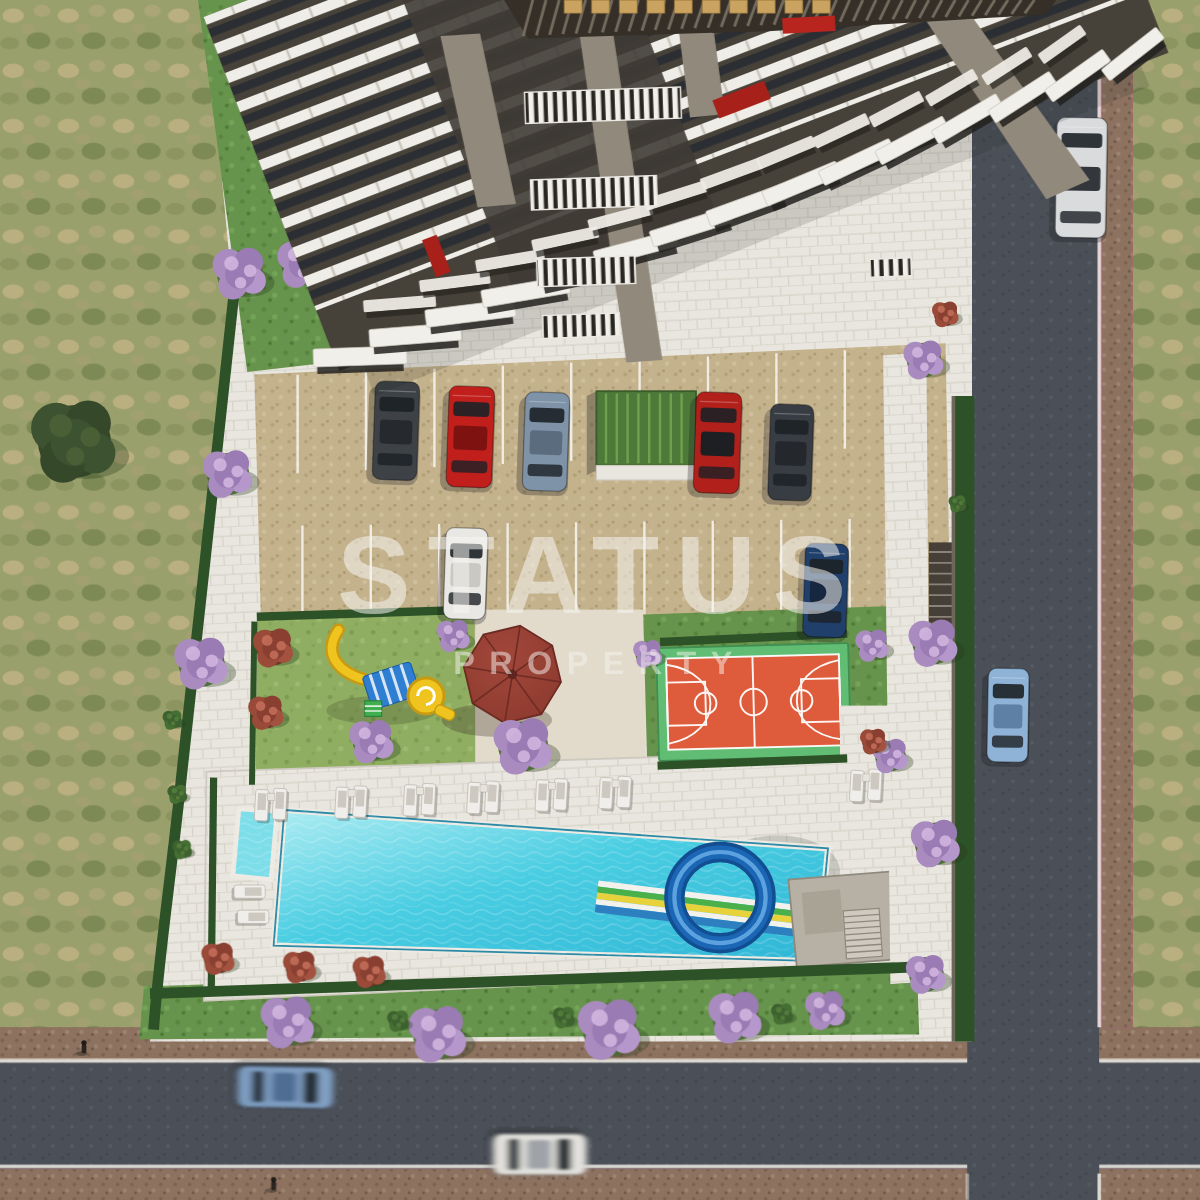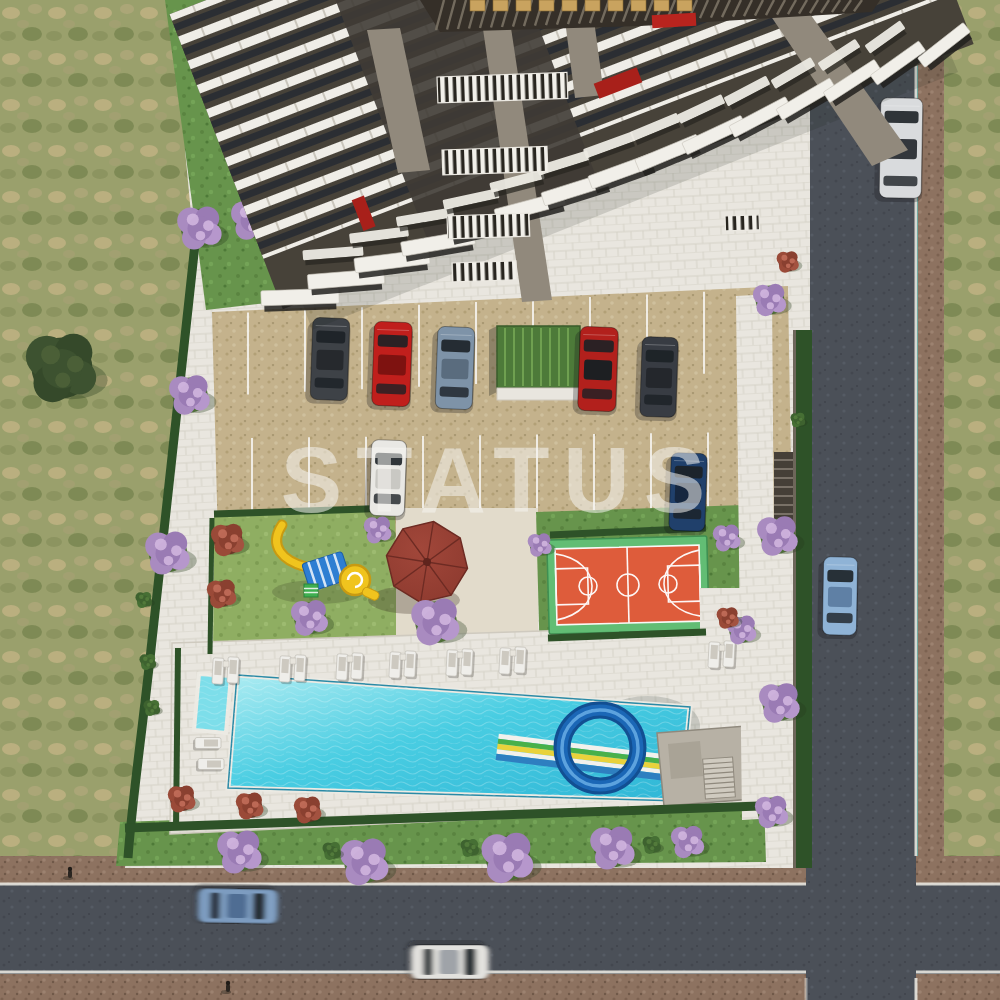--- a/index.html
+++ b/index.html
@@ -1,17 +1,17 @@
 <!DOCTYPE html>
 <html style="--pool-water: #2fb6d6; --pool-water-light: #aeecf2; --kids-pool: #7ddeea; --court-surface: #de5c3b; --court-border: #62bd74; --court-line: #ffffff; --gazebo-roof: #8c392e; --slide-loop: #1b67b6; --slide-lane-green: #49b04a; --slide-lane-yellow: #e8d23c; --slide-lane-blue: #2e7fc0; --playground-yellow: #f0c41e; --playground-canopy: #2e7ed2; --playground-ladder: #3faf50; --field-grass: #9aa06c; --lawn: #67944c; --playground-lawn: #8fae62; --hedge: #2e5228; --pavers: #e9e6df; --parking-surface: #c4b28c; --road: #4b5058; --sidewalk: #8d7260; --road-line: #e9e7e0; --building-facade: #474239; --balcony-slab: #f1efe9; --concrete: #91897c; --glass: #23272c; --sign-gold: #c9a35f; --accent-red: #b8241e; --tree-purple: #a98bc0; --bush-red: #9a4a38; --shrub-green: #3e622f;"><head>
 <meta charset="utf-8">
 <style>
   html,body{margin:0;padding:0;background:#222;}
   .stage{position:relative;width:1000px;height:1000px;overflow:hidden;
-         background:#0f766e;font-family:"Liberation Sans",sans-serif;}
+         background:#ec4899;font-family:"Liberation Sans",sans-serif;}
   .stage svg{position:absolute;left:0;top:0;}
   .wm{position:absolute;left:0;top:434px;width:1000px;text-align:center;
       pointer-events:none;}
   .wm1{font-weight:bold;font-size:92px;line-height:1;letter-spacing:14px;
        color:rgba(245,244,240,.55);font-family:"Liberation Sans",sans-serif;}
   .wm2{font-weight:bold;font-size:27px;line-height:1;letter-spacing:12px;
        margin-top:14px;color:rgba(245,244,240,.5);}
 </style>
 </head>
 <body>
@@ -1103,14 +1103,15 @@
     <g style="fill:var(--accent-red,#b8241e)">
       <rect x="652" y="14" width="44" height="13" transform="rotate(-3 674 20)"></rect>
       <rect x="595" y="75" width="46" height="16" transform="rotate(-21 618 83)" fill="#a8201a"></rect>
       <rect x="357" y="197" width="13" height="33" transform="rotate(-21 363 213)" fill="#a8201a"></rect>
     </g>
   </g>
 </svg>
 
 <div class="wm">
   <div class="wm1">STATUS</div>
+  <div class="wm2">PROPERTY</div>
 </div>
 </div>
 
 </body></html>

